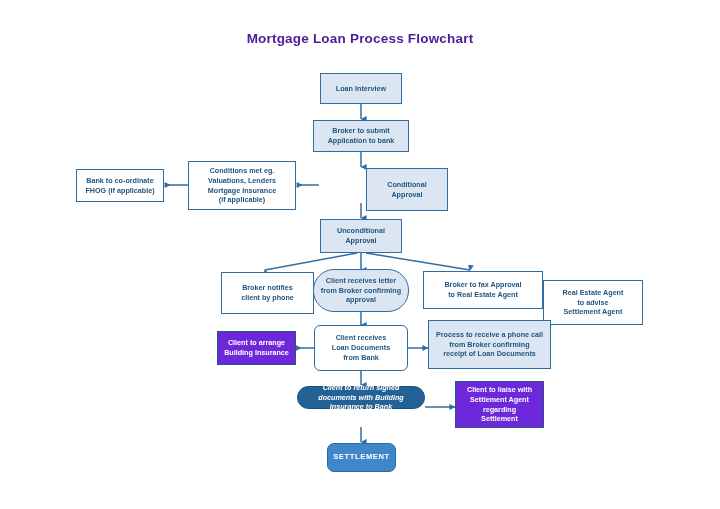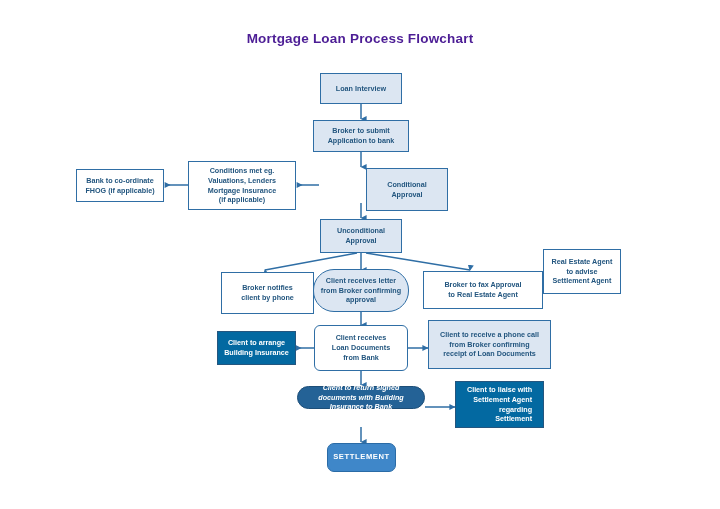--- a/index.html
+++ b/index.html
@@ -59,21 +59,21 @@
     color: #23567f;
   }
   
   .n-white {
     background: #ffffff;
     border: 1.4px solid #2f6ea5;
     color: #23567f;
   }
   
   .n-dark {
-    background: #0369a1;
+    background: #6d28d9;
     border: 1.4px solid #24567f;
     color: #ffffff;
   }
   
   .n-pill {
     background: #246296;
     border: 1.4px solid #1d4e78;
     color: #ffffff;
     border-radius: 26px;
   }
@@ -164,39 +164,39 @@
   <div class="node n-white" style="left:209px; top:272px; width:93px; height:42px;margin-left:12px;">Broker notifies
 client by phone</div>
 
   <div class="node n-light" style="left:313px; top:269px; width:96px; height:43px;border-radius:21px;">Client receives letter
 from Broker confirming
 approval</div>
 
   <div class="node n-white" style="left:423px; top:271px; width:120px; height:38px;">Broker to fax Approval
 to Real Estate Agent</div>
 
-  <div class="node n-white" style="left:543px; top:249px; width:78px; height:45px;">Real Estate Agent
+  <div class="node n-white" style="left:543px; top:280px; width:100px; height:45px;">Real Estate Agent
 to advise
 Settlement Agent</div>
 
   <div class="node n-dark" style="left:217px; top:331px; width:79px; height:34px;">Client to arrange
 Building Insurance</div>
 
   <div class="node n-white" style="left:314px; top:325px; width:94px; height:46px;border-radius:6px;">Client receives
 Loan Documents
 from Bank</div>
 
-  <div class="node n-light" style="left:428px; top:320px; width:123px; height:49px;">Client to receive a phone call
+  <div class="node n-light" style="left:428px; top:320px; width:123px; height:49px;">Process to receive a phone call
 from Broker confirming
 receipt of Loan Documents</div>
 
   <div class="node n-pill" style="left:297px; top:386px; width:128px; height:23px;font-style:italic;">Client to return signed
 documents with Building
 Insurance to Bank</div>
 
-  <div class="node n-dark" style="left:455px; top:381px; width:89px; height:47px;text-align:right;">Client to liaise with
+  <div class="node n-dark" style="left:455px; top:381px; width:89px; height:47px;">Client to liaise with
 Settlement Agent
 regarding
 Settlement</div>
 
   <div class="node n-settle" style="left:327px; top:443px; width:69px; height:29px;">SETTLEMENT</div>
 
 </div>
 
 </body></html>

